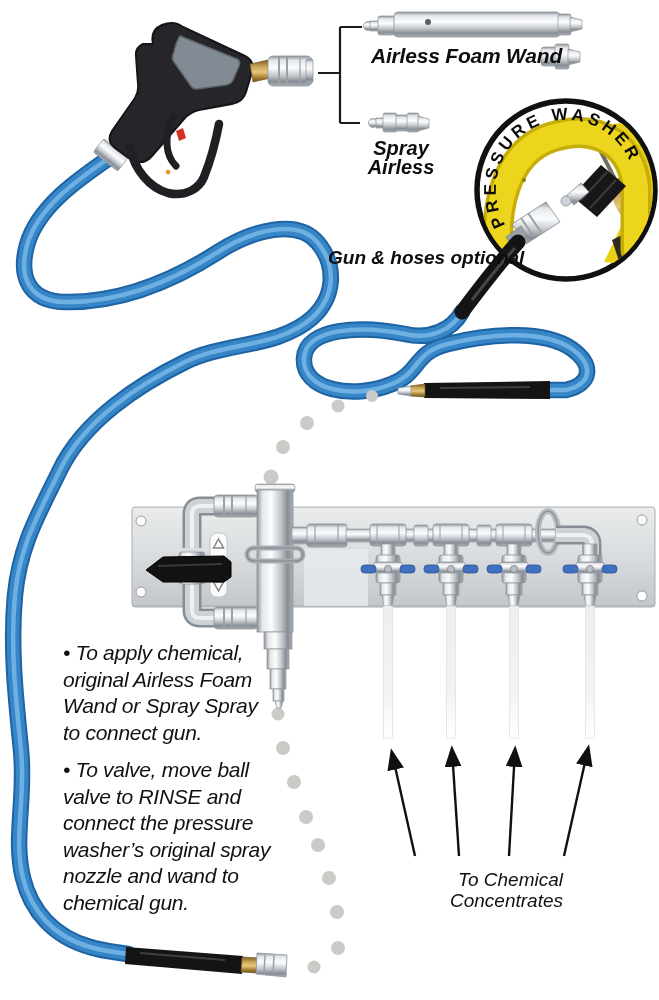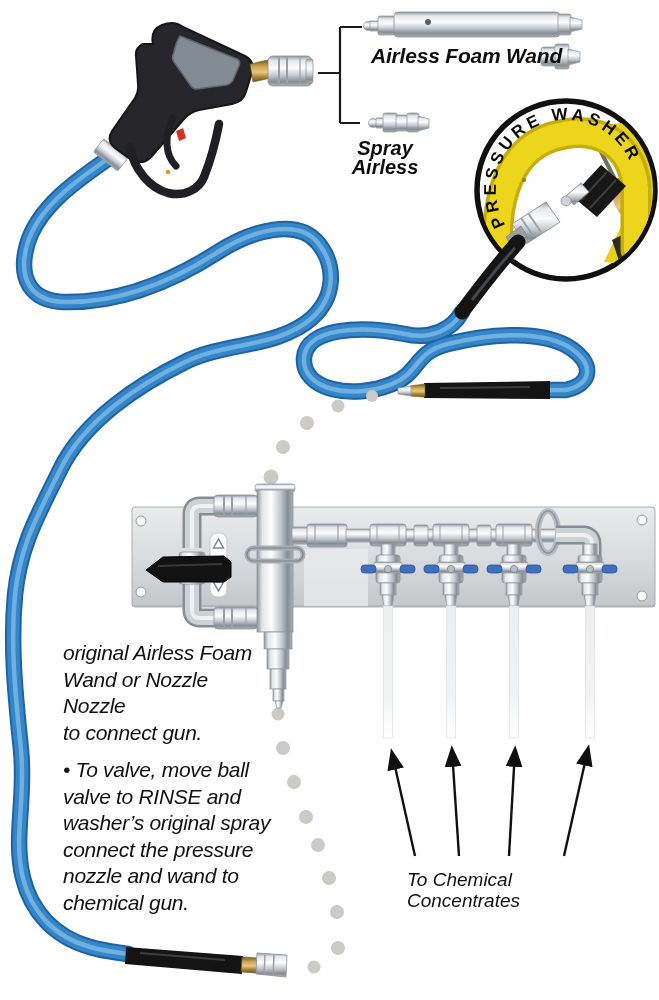--- a/index.html
+++ b/index.html
@@ -6,21 +6,21 @@
   #stage{position:relative;width:659px;height:1000px;background:#fff;overflow:hidden;
          font-family:"Liberation Sans",sans-serif;color:#111;}
   #art{position:absolute;left:0;top:0;}
   .lbl{position:absolute;font-style:italic;color:#0d0d0d;white-space:nowrap;text-align:center;}
   .h1{font-weight:700;font-size:21px;letter-spacing:-0.2px;}
   .h2{font-weight:700;font-size:20px;line-height:19px;text-align:center;}
   .note{font-weight:600;font-size:19px;}
   .bullets{position:absolute;left:63px;top:640px;width:210px;font-style:italic;
            font-weight:500;font-size:21px;line-height:26.5px;letter-spacing:-0.3px;}
   .b2{margin-top:11px;}
-  .chem{position:absolute;left:407px;top:869px;width:156px;text-align:left;
+  .chem{position:absolute;left:407px;top:869px;width:156px;text-align:right;
         font-style:italic;font-weight:500;font-size:19px;line-height:21px;white-space:normal;}
   .badge{font-weight:700;font-size:17px;letter-spacing:2px;fill:#0b0b0b;font-style:normal;}
 </style>
 </head>
 <body>
 
 <div id="stage">
 
 <svg id="art" width="659" height="1000" viewBox="0 0 659 1000">
   <defs>
@@ -323,37 +323,39 @@
     <path d="M518,242 C500,262 480,288 462,312" fill="none" stroke="#141414" stroke-width="15" stroke-linecap="round"></path>
     <path d="M515,248 C500,264 486,282 472,300" fill="none" stroke="#44474b" stroke-width="3"></path>
     <text class="badge">
       <textPath href="#pwArc" startOffset="0" textLength="228">PRESSURE WASHER</textPath>
     </text>
   </g>
 </svg>
 
 <div class="lbl h1" style="left:371px;top:44px;">Airless Foam Wand</div>
 
-<div class="lbl h2" style="left:342px;top:139px;width:86px;">
+<div class="lbl h2" style="left:358px;top:139px;width:86px;">
   <div>Spray</div>
   <div>Airless</div>
 </div>
 
+<div class="lbl note" style="left:328px;top:247px;">Gun &amp; hoses optional</div>
 
 <div class="bullets">
   <div>
+    <div>• To apply chemical,</div>
     <div>original Airless Foam</div>
-    <div>Wand or Nozzle Nozzle</div>
+    <div>Wand or Spray Spray</div>
     <div>to connect gun.</div>
   </div>
   <div class="b2">
     <div>• To valve, move ball</div>
     <div>valve to RINSE and</div>
+    <div>connect the pressure</div>
     <div>washer’s original spray</div>
-    <div>connect the pressure</div>
     <div>nozzle and wand to</div>
     <div>chemical gun.</div>
   </div>
 </div>
 
 <div class="chem">
   <div>To Chemical</div>
   <div>Concentrates</div>
 </div>
 

